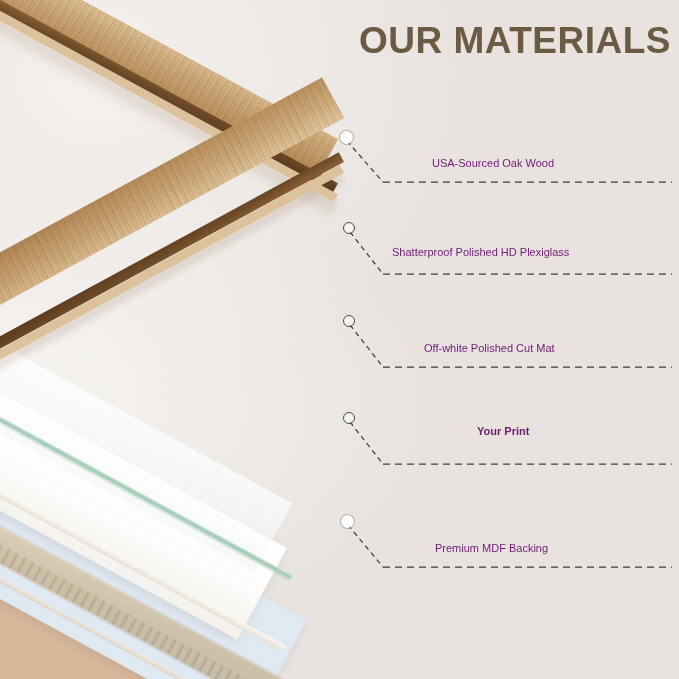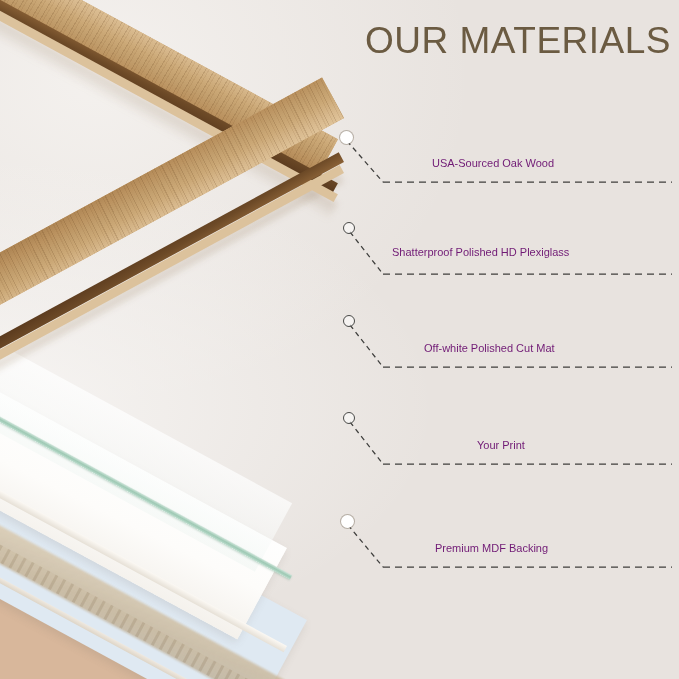--- a/index.html
+++ b/index.html
@@ -139,21 +139,21 @@
     position:absolute;transform-origin:0 0;
     background:linear-gradient(180deg, rgba(150,125,95,.26), rgba(150,125,95,0));
     filter:blur(3px);
   }
   .oak-sh-a{ left:-40px; top:-2px; width:430px; height:20px; transform:rotate(28.5deg); }
   .oak-sh-b{ left:344px; top:182px; width:420px; height:20px; transform:rotate(151.5deg); }
 
   
   .title{
     position:absolute;right:8px;top:20px;
-    font-size:37px;font-weight:normal;letter-spacing:.5px;
+    font-size:37px;font-weight:bold;letter-spacing:.5px;
     color:#6b5b42;white-space:nowrap;
   }
 
   
   .callout{position:absolute;left:0;top:0;width:679px;height:679px;pointer-events:none;}
   .co-label{
     position:absolute;white-space:nowrap;
     font-size:11px;color:#701a75;
   }
   .dot-filled{
@@ -216,18 +216,18 @@
     </svg>
 
   <div class="callout" id="callout-layer">
       <div class="dot-filled" style="left: 340px; top: 131px;"></div>
       <div class="co-label" style="left: 432px; top: 157px;">USA-Sourced Oak Wood</div>
       <div class="dot-hollow" style="left: 343px; top: 222px;"></div>
       <div class="co-label" style="left: 392px; top: 246px;">Shatterproof Polished HD Plexiglass</div>
       <div class="dot-hollow" style="left: 343px; top: 315px;"></div>
       <div class="co-label" style="left: 424px; top: 342px;">Off-white Polished Cut Mat</div>
       <div class="dot-hollow" style="left: 343px; top: 412px;"></div>
-      <div class="co-label" style="left: 477px; top: 439px;">Your Print</div>
+      <div class="co-label" style="left: 477px; top: 425px; font-weight: bold;">Your Print</div>
       <div class="dot-filled" style="left: 341px; top: 515px;"></div>
       <div class="co-label" style="left: 435px; top: 542px;">Premium MDF Backing</div>
     </div>
 
 </div>
 
 </body></html>

